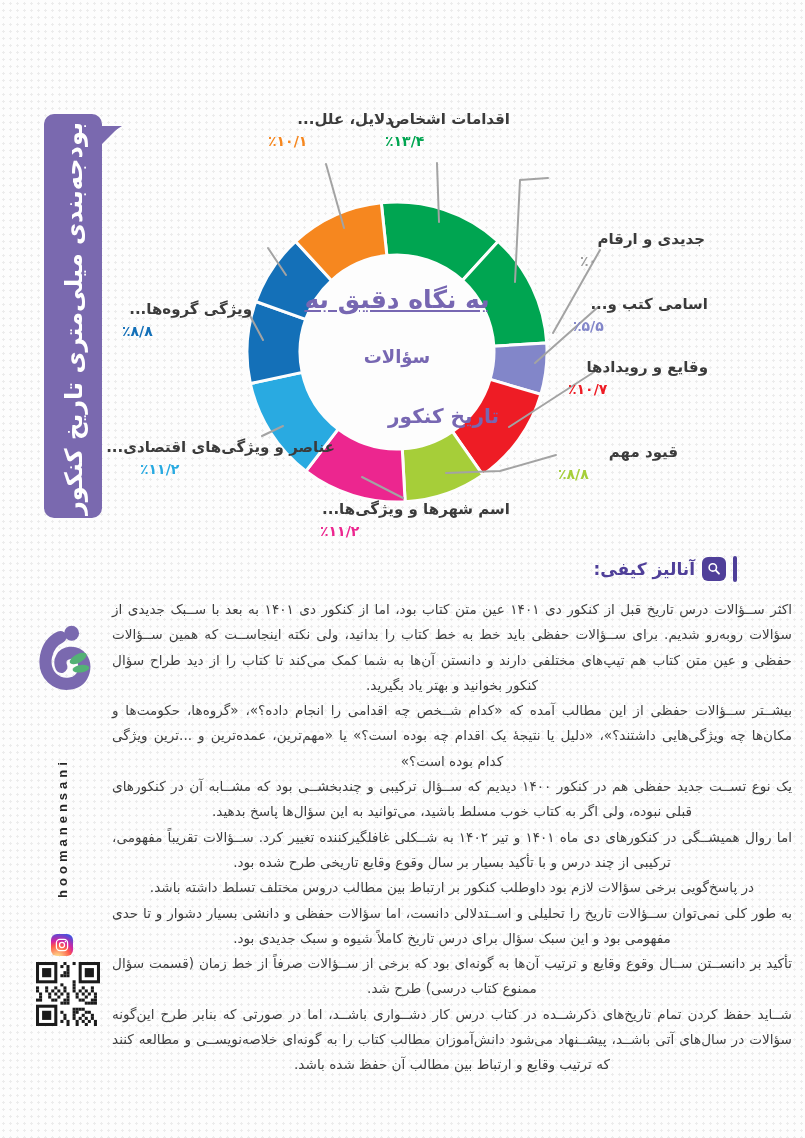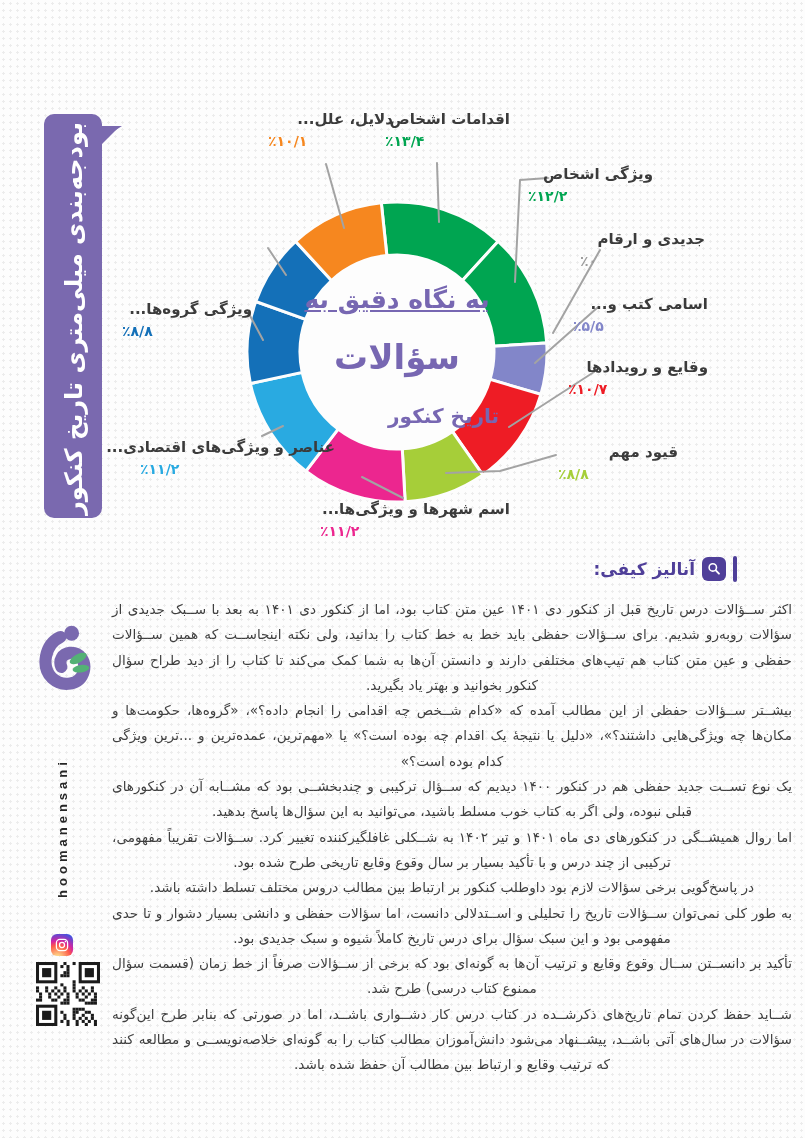--- a/index.html
+++ b/index.html
@@ -21,21 +21,21 @@
   .banner-text{position:absolute; left:48px; top:514px; width:392px; height:52px;
           transform:rotate(-90deg); transform-origin:0 0;
           direction:rtl; text-align:center; color:#fff; font-weight:bold;
           font-size:24px; line-height:52px; white-space:nowrap;}
   
   .chart-svg{position:absolute; left:0; top:0; width:805px; height:1138px;}
   .leader{fill:none; stroke:#a3a3a3; stroke-width:2; stroke-linejoin:round; stroke-linecap:round;}
   .center-text{position:absolute; left:295px; top:272px; width:204px;
           direction:rtl; text-align:center; color:#7767b2; font-weight:bold;}
   .center-line1{display:block; font-size:25px; line-height:56px;text-decoration:underline;}
-  .center-line2{display:block; font-size:34px; line-height:58px;}
+  .center-line2{display:block; font-size:18px; line-height:58px;}
   .center-line3{display:block; font-size:20px; line-height:60px;text-align:right;}
   
   .slice-label{position:absolute; direction:rtl; white-space:nowrap;}
   .slice-title{font-size:15px; font-weight:bold; color:#3b3b3b;}
   .slice-value{font-size:14px; font-weight:bold; margin-top:5px;
           direction:ltr; unicode-bidi:bidi-override;}
   
   .analysis-heading{position:absolute; right:68px; top:556px; direction:rtl;
           display:flex; align-items:center; gap:7px;}
   .heading-bar{width:4px; height:26px; background:#4f3f99; border-radius:2px;}
@@ -98,24 +98,20 @@
 
   <div class="center-text" style="color: rgb(119, 103, 178);">
     <span class="center-line1">یه نگاه دقیق به</span>
     <span class="center-line2">سؤالات</span>
     <span class="center-line3">تاریخ کنکور</span>
   </div>
 
   <div class="slice-label" style="left:385px; top:110px; width:125px;">
     <div class="slice-title">اقدامات اشخاص</div>
     <div class="slice-value" style="color: rgb(0, 165, 81);">٪۱۳/۴</div>
-  </div>
-  <div class="slice-label" style="left:528px; top:165px; width:125px;">
-    <div class="slice-title">ویژگی اشخاص</div>
-    <div class="slice-value" style="color: rgb(0, 165, 81);">٪۱۲/۲</div>
   </div>
   <div class="slice-label" style="left:580px; top:230px; width:125px;">
     <div class="slice-title">جدیدی و ارقام</div>
     <div class="slice-value" style="color: rgb(155, 155, 155);">٪۰</div>
   </div>
   <div class="slice-label" style="left:573px; top:295px; width:135px;">
     <div class="slice-title">اسامی کتب و...</div>
     <div class="slice-value" style="color: rgb(130, 134, 201);">٪۵/۵</div>
   </div>
   <div class="slice-label" style="left:568px; top:358px; width:140px;">

